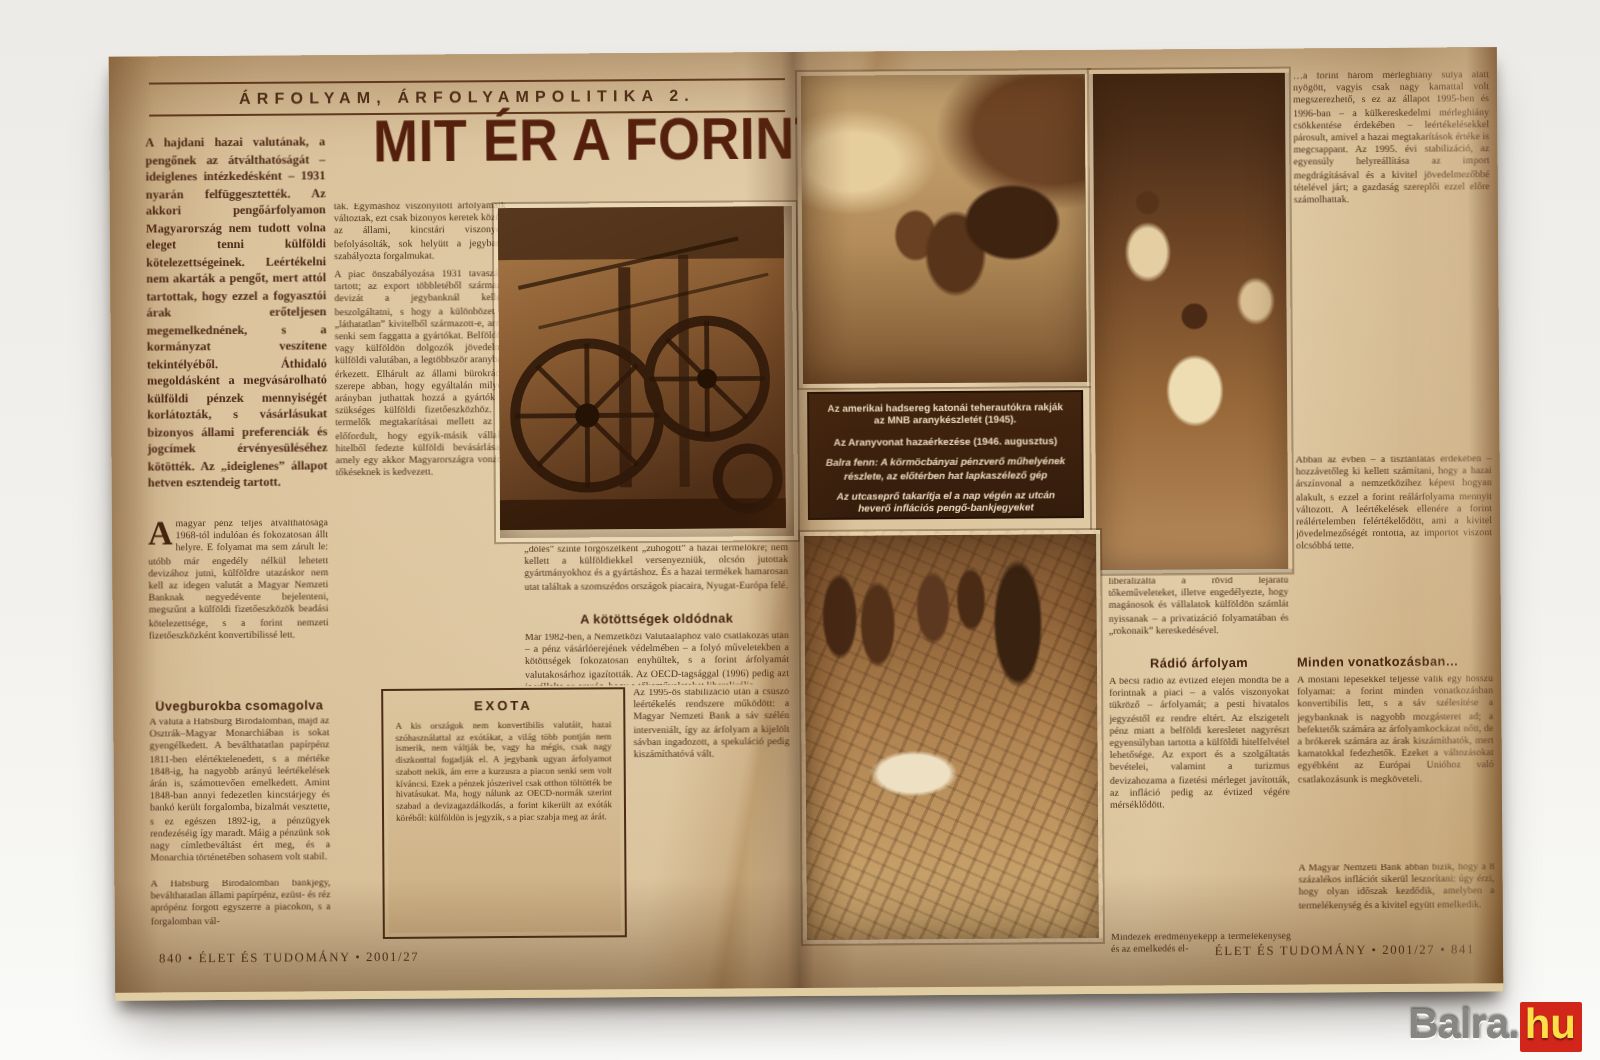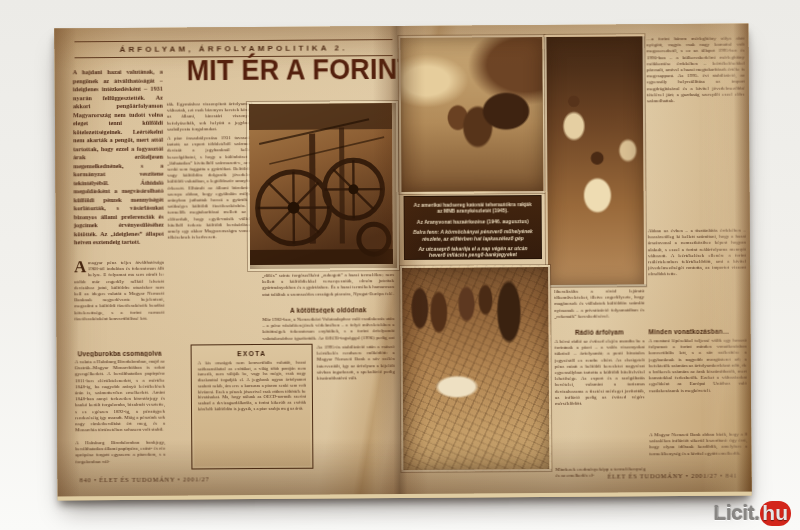--- a/index.html
+++ b/index.html
@@ -123,22 +123,22 @@
   }
   
   .wm{
     position:absolute;right:9px;bottom:4px;z-index:30;
     font-family:"Liberation Sans",sans-serif;font-weight:bold;font-size:21px;
     color:#888683;
     text-shadow:0 1px 0 rgba(255,255,255,.85), 0 -1px 1px rgba(0,0,0,.38), 1px 0 1px rgba(0,0,0,.22);
     letter-spacing:-.5px;
   }
   .wm .tld{
-    display:inline-block;background:#d3261b;color:#e5e5e5;
-    padding:0 3px 1px 2px;margin-left:1px;border-radius:12px;
+    display:inline-block;background:#d3261b;color:#fde047;
+    padding:0 3px 1px 2px;margin-left:1px;border-radius:1px;
     text-shadow:0 1px 1px rgba(0,0,0,.45);letter-spacing:0;
   }
 </style>
 </head>
 <body>
 
 <div class="spread">
 
   <div class="kicker">ÁRFOLYAM, ÁRFOLYAMPOLITIKA 2.</div>
   <div class="headline">MIT ÉR A FORINT?</div>
@@ -247,13 +247,13 @@
   <div class="pg-txt" style="left:592px;top:314px;width:98px;height:92px;">
     <p>A mostani lépésekkel teljessé válik egy hosszú folyamat: a forint minden vonatkozásban konvertibilis lett, s a sáv szélesítése a jegybanknak is nagyobb mozgásteret ad; a befektetők számára az árfolyamkockázat nőtt, de a brókerek számára az árak kiszámíthatók, mert kamatokkal fedezhetők. Ezeket a változásokat egyébként az Európai Unióhoz való csatlakozásunk is megköveteli.</p>
   </div>
   <div class="pg-txt" style="left:592px;top:408px;width:98px;height:44px;">
     <p>A Magyar Nemzeti Bank abban bízik, hogy a 8 százalékos inflációt sikerül leszorítani: úgy érzi, hogy olyan időszak kezdődik, amelyben a termelékenység és a kivitel együtt emelkedik.</p>
   </div>
 
   <div class="folio" style="right:14px;top:448px;">ÉLET ÉS TUDOMÁNY • 2001/27 • 841</div>
 </div>
 
-<div class="wm"><span>Licit.</span><span class="tld">hu</span></div>
+<div class="wm"><span>Balra.</span><span class="tld">hu</span></div>
 
 </body></html>

